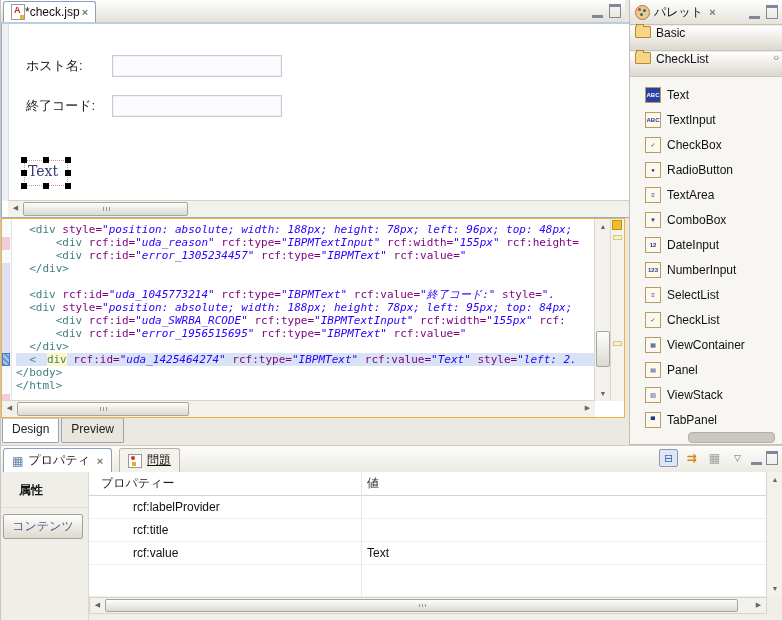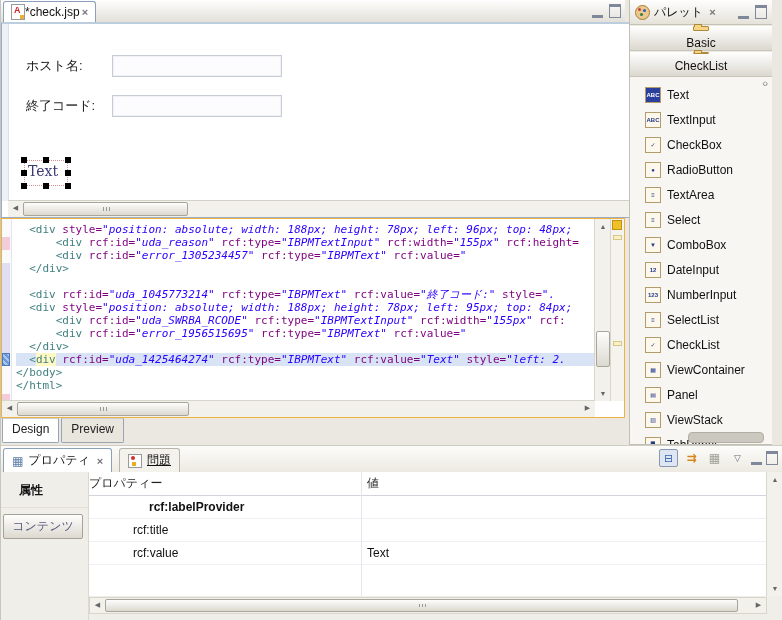--- a/index.html
+++ b/index.html
@@ -52,43 +52,43 @@
   .mk-blue{background:repeating-linear-gradient(45deg,#6f96d8 0 2px,#a9c4ea 2px 4px);border:1px solid #4a78c0;box-sizing:border-box;}
   .code{position:absolute;left:10px;top:0;right:30px;bottom:16px;overflow:hidden;
         padding:4px 0 0 4px;font-family:"DejaVu Sans Mono","Liberation Mono",monospace;
         font-size:11px;line-height:13px;}
   .cline{height:13px;white-space:pre;}
   .cline.sel{background:#d8e4f6;}
   .c-tag{color:#3f7f7f;}
   .c-att{color:#7f007f;}
   .c-val{color:#2a00ff;font-style:italic;}
   .c-pln{color:#000;}
-  .c-occ{color:#3f7f7f;background:#fef9c3;}
+  .c-occ{color:#3f7f7f;background:#fef9c3;margin-left:11px;}
   .svscroll{right:13px;top:0;bottom:16px;width:16px;border-left:1px solid #d8d6cc;}
   .svthumb{left:1px;right:1px;top:112px;height:36px;}
   .ruler{position:absolute;right:0;top:0;bottom:16px;width:13px;background:#f4f3ee;border-left:1px solid #d8d6cc;}
   .ruler-head{position:absolute;left:1px;top:1px;width:10px;height:10px;background:#f0c028;border:1px solid #c09010;box-sizing:border-box;}
   .ruler-mk{position:absolute;left:2px;width:9px;height:5px;background:#faf0c8;border:1px solid #d8c888;box-sizing:border-box;}
   .shscroll{left:0;right:29px;bottom:0;height:16px;border-top:1px solid #d8d6cc;}
   .shthumb{left:15px;top:1px;bottom:1px;width:172px;}
   
   .dtabs{position:absolute;left:1px;top:418px;height:25px;display:flex;}
   .dtab{padding:3px 9px 4px;border:1px solid #98a4b4;border-top:1px solid #c8ccd4;margin-right:2px;
         background:#e9e6de;border-radius:0 0 2px 2px;color:#222;}
   .dtab.active{background:#fff;}
   
-  .palette{position:absolute;left:628px;top:0;width:143px;height:445px;background:#f7f6f2;
+  .palette{position:absolute;left:628px;top:0;width:154px;height:445px;background:#f7f6f2;
            border-left:1px solid #c2bfb5;border-bottom:1px solid #c2bfb5;box-sizing:border-box;overflow:hidden;}
   .pal-title{height:24px;display:flex;align-items:center;gap:4px;padding:0 5px;
              background:linear-gradient(#fefefe,#e5e2d9);border-bottom:1px solid #c6c2b6;}
   .pal-ic{width:13px;height:13px;border-radius:50%;background:#ecc88e;border:1px solid #a57e34;position:relative;display:inline-block;}
   .pal-ic::before{content:"";position:absolute;left:2px;top:2px;width:3px;height:3px;border-radius:50%;
                   background:#c04040;box-shadow:5px 1px 0 #3060b0,2px 5px 0 #308040;}
-  .pal-grp{height:24px;display:flex;align-items:center;gap:5px;padding:0 5px;
-           background:linear-gradient(#ffffff,#dbd8cf);border-bottom:1px solid #c8c5bb;border-top:1px solid #eceae3;flex-direction:column;}
+  .pal-grp{height:24px;display:flex;gap:5px;padding:0 5px;
+           background:linear-gradient(#ffffff,#dbd8cf);border-bottom:1px solid #c8c5bb;border-top:1px solid #eceae3;}
   .folder{width:14px;height:10px;background:#f6d684;border:1px solid #b0883a;border-radius:1px;position:relative;display:inline-block;}
   .folder::before{content:"";position:absolute;left:0;top:-3px;width:6px;height:2px;background:#f6d684;border:1px solid #b0883a;border-bottom:none;}
   .pin{margin-left:auto;color:#8a8a86;font-size:10px;letter-spacing:-1px;}
   .pal-items{padding-top:5px;}
   .pitem{height:25px;display:flex;align-items:center;gap:6px;padding-left:15px;cursor:default;}
   .pic{width:16px;height:16px;border:1px solid #b39b6b;background:#fdf8ec;box-sizing:border-box;
        display:flex;align-items:center;justify-content:center;font-size:6px;font-weight:bold;color:#22388c;flex:0 0 16px;}
   .pic.blue{background:#2a3f9e;color:#fff;}
   .pal-hsb{position:absolute;bottom:1px;left:58px;right:8px;height:9px;background:#cbc8bf;border:1px solid #b2afa5;border-radius:4px;}
   
@@ -109,21 +109,21 @@
   .table-g{color:#a0a098;}
   .menu-g{color:#667;font-size:9px;}
   .pbody{position:absolute;left:0;top:26px;right:0;bottom:0;}
   .side{position:absolute;left:0;top:0;width:88px;bottom:0;border-right:1px solid #dbd8cf;box-sizing:border-box;}
   .side-active{padding:10px 0 8px 18px;font-weight:bold;font-size:12px;color:#111;border-bottom:1px solid #e2dfd6;}
   .side-btn{margin:6px 5px 0 2px;padding:3px 6px;text-align:center;border:1px solid #a6a298;border-radius:2px;
             background:linear-gradient(#fefefd,#ddd9d0);color:#5c5680;font-size:12px;}
   .ptable{position:absolute;left:88px;top:0;right:16px;bottom:24px;background:#fff;overflow:hidden;}
   .ptable::before{content:"";position:absolute;left:272px;top:0;bottom:0;width:1px;background:#e6e6ee;}
   .phead{height:23px;display:flex;align-items:center;border-bottom:1px solid #d4d4dc;font-size:12px;color:#222;}
-  .phead .cn{width:272px;box-sizing:border-box;}
+  .phead .cn{width:272px;padding-left:12px;box-sizing:border-box;}
   .phead .cv{padding-left:6px;}
   .prow{height:22px;display:flex;align-items:center;border-bottom:1px solid #efeff4;font-size:12px;}
   .prow .nm{width:272px;box-sizing:border-box;}
   .prow .vl{padding-left:6px;}
   .pvscroll{right:0;top:0;bottom:24px;width:16px;border-left:1px solid #d8d6cc;}
   .phscroll{left:88px;right:16px;bottom:6px;height:17px;border:1px solid #d8d6cc;box-sizing:border-box;}
   .phthumb{left:15px;top:1px;bottom:1px;right:28px;}
 </style>
 </head>
 <body>
@@ -254,24 +254,20 @@
           <span class="pic">✓</span>
           <span>CheckBox</span>
         </div>
         <div class="pitem">
           <span class="pic">●</span>
           <span>RadioButton</span>
         </div>
         <div class="pitem">
           <span class="pic">≡</span>
           <span>TextArea</span>
-        </div>
-        <div class="pitem">
-          <span class="pic">≡</span>
-          <span>Select</span>
         </div>
         <div class="pitem">
           <span class="pic">▼</span>
           <span>ComboBox</span>
         </div>
         <div class="pitem">
           <span class="pic">12</span>
           <span>DateInput</span>
         </div>
         <div class="pitem">
@@ -339,21 +335,21 @@
         <div class="side-active">属性</div>
         <div class="side-btn">コンテンツ</div>
       </div>
       <div class="ptable">
         <div class="phead">
           <span class="cn">プロパティー</span>
           <span class="cv">値</span>
         </div>
         <div id="prop-rows">
             <div class="prow">
-              <span class="nm" style="padding-left: 60px; font-weight: bold;">rcf:labelProvider</span>
+              <span class="nm" style="padding-left: 44px;">rcf:labelProvider</span>
               <span class="vl"></span>
             </div>
             <div class="prow">
               <span class="nm" style="padding-left: 44px;">rcf:title</span>
               <span class="vl"></span>
             </div>
             <div class="prow">
               <span class="nm" style="padding-left: 44px;">rcf:value</span>
               <span class="vl">Text</span>
             </div>

